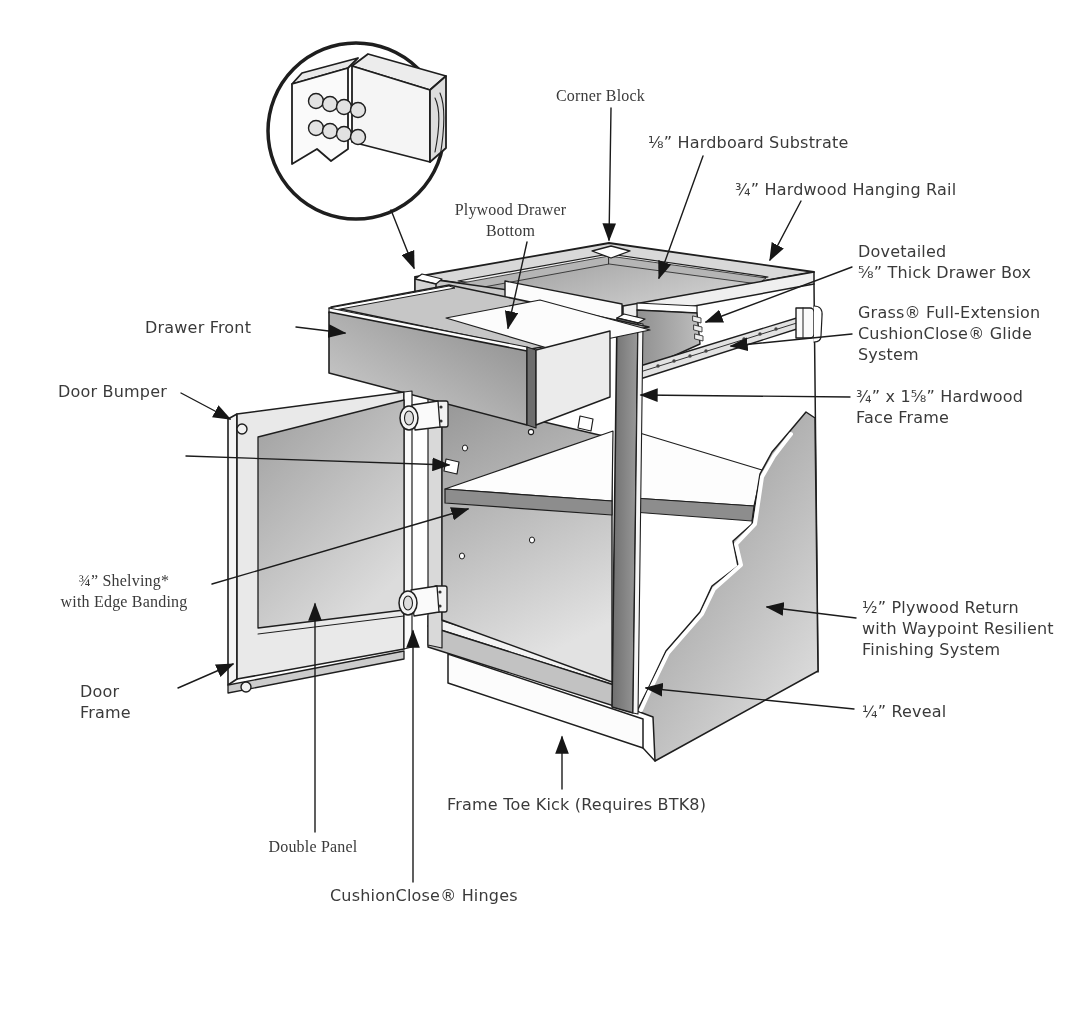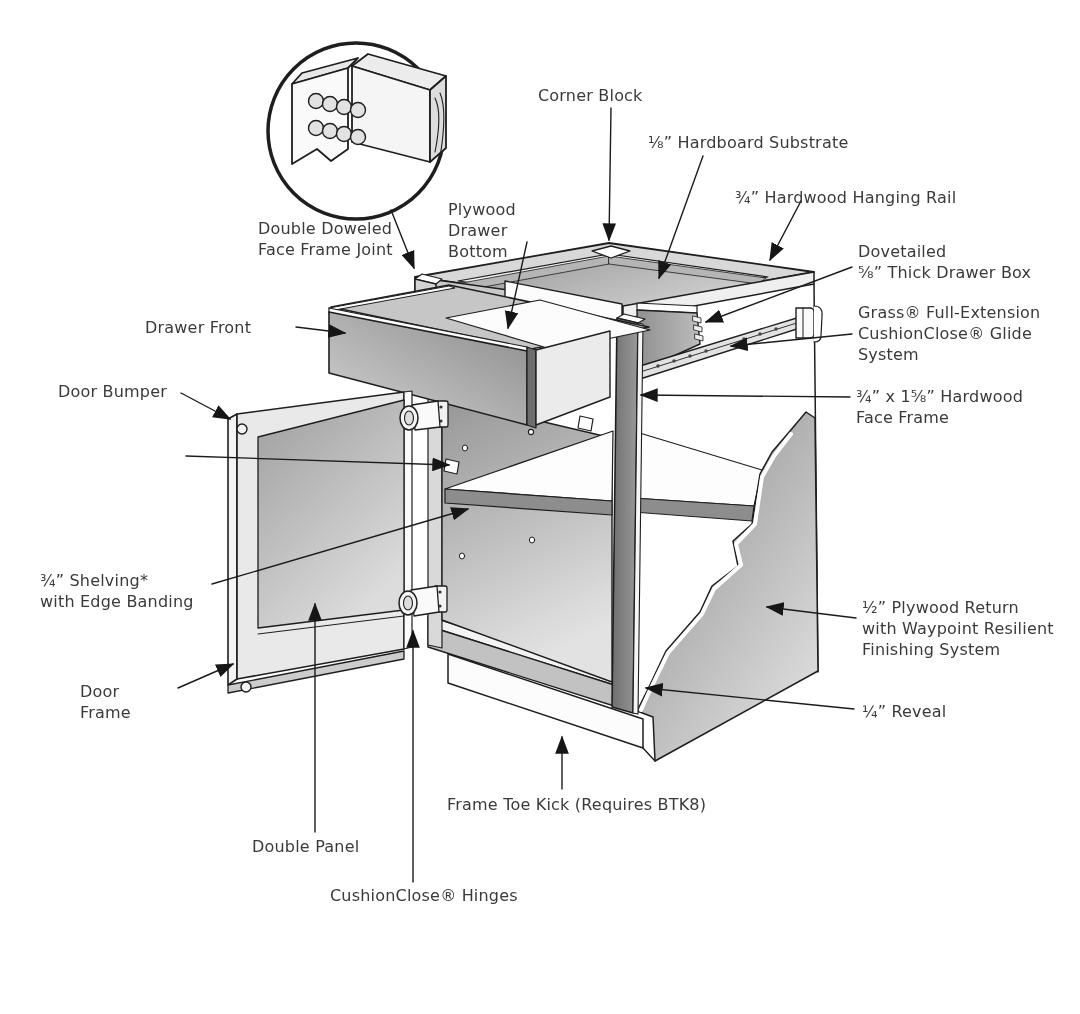--- a/index.html
+++ b/index.html
@@ -5,21 +5,21 @@
   html,body{margin:0;padding:0;background:#ffffff;}
   .stage{
     position:relative;width:1080px;height:1014px;background:#ffffff;overflow:hidden;
     font-family:"DejaVu Sans","Liberation Sans",sans-serif;
   }
   .stage svg{position:absolute;left:0;top:0;}
   .lbl{
     position:absolute;color:#3a3a3a;font-size:16px;line-height:21px;
     white-space:pre-line;letter-spacing:.2px;
   }
-  .lbl.c{text-align:left;}
+  .lbl.c{text-align:center;font-family:Liberation Serif, serif;}
   .lbl.r{}
 </style>
 </head>
 <body>
 
 <div class="stage">
 
 <svg width="1080" height="1014" viewBox="0 0 1080 1014">
   <defs>
     <marker id="ah" viewBox="0 0 12 9" refX="11" refY="4.5" markerWidth="13" markerHeight="10" orient="auto">
@@ -209,23 +209,21 @@
       <path d="M854,709 L646,688" marker-end="url(#ah)"></path>
       <path d="M562,789 L562,737" marker-end="url(#ah)"></path>
       <path d="M315,832 L315,604" marker-end="url(#ah)"></path>
       <path d="M413,882 L413,631" marker-end="url(#ah)"></path>
     </g>
   </g>
 </svg>
 
 <div class="lbl c" style="left:538px;top:85px;width:125px">Corner Block</div>
 <div class="lbl" style="left:648px;top:132px">⅛” Hardboard Substrate</div>
-<div class="lbl" style="left:735px;top:187px">¾” Hardwood Hanging Rail</div>
-<div class="lbl c" style="left:258px;top:218px;width:155px">Double Doweled
-Face Frame Joint</div>
+<div class="lbl" style="left:735px;top:179px">¾” Hardwood Hanging Rail</div>
 <div class="lbl c" style="left:448px;top:199px;width:125px">Plywood Drawer
 Bottom</div>
 <div class="lbl" style="left:858px;top:241px">Dovetailed
 ⅝”  Thick Drawer Box</div>
 <div class="lbl r" style="left:145px;top:317px;width:147px">Drawer Front</div>
 <div class="lbl" style="left:858px;top:302px">Grass® Full-Extension
 CushionClose® Glide
 System</div>
 <div class="lbl r" style="left:58px;top:381px;width:120px">Door Bumper</div>
 <div class="lbl" style="left:856px;top:386px">¾” x 1⅝” Hardwood

